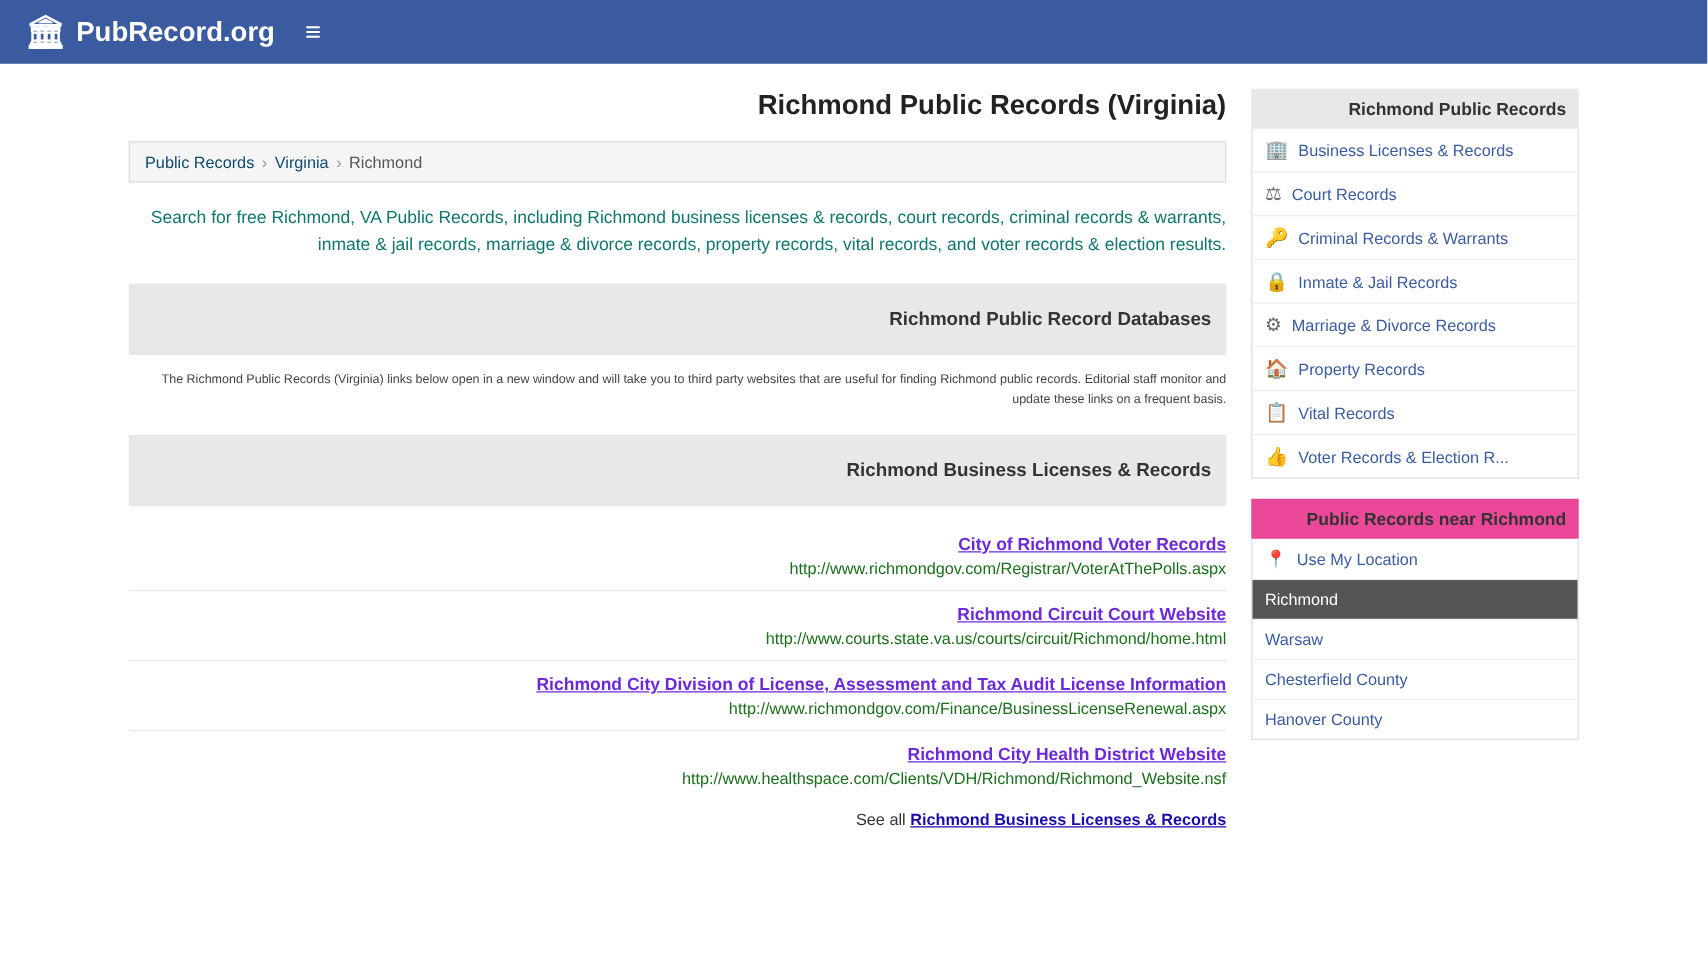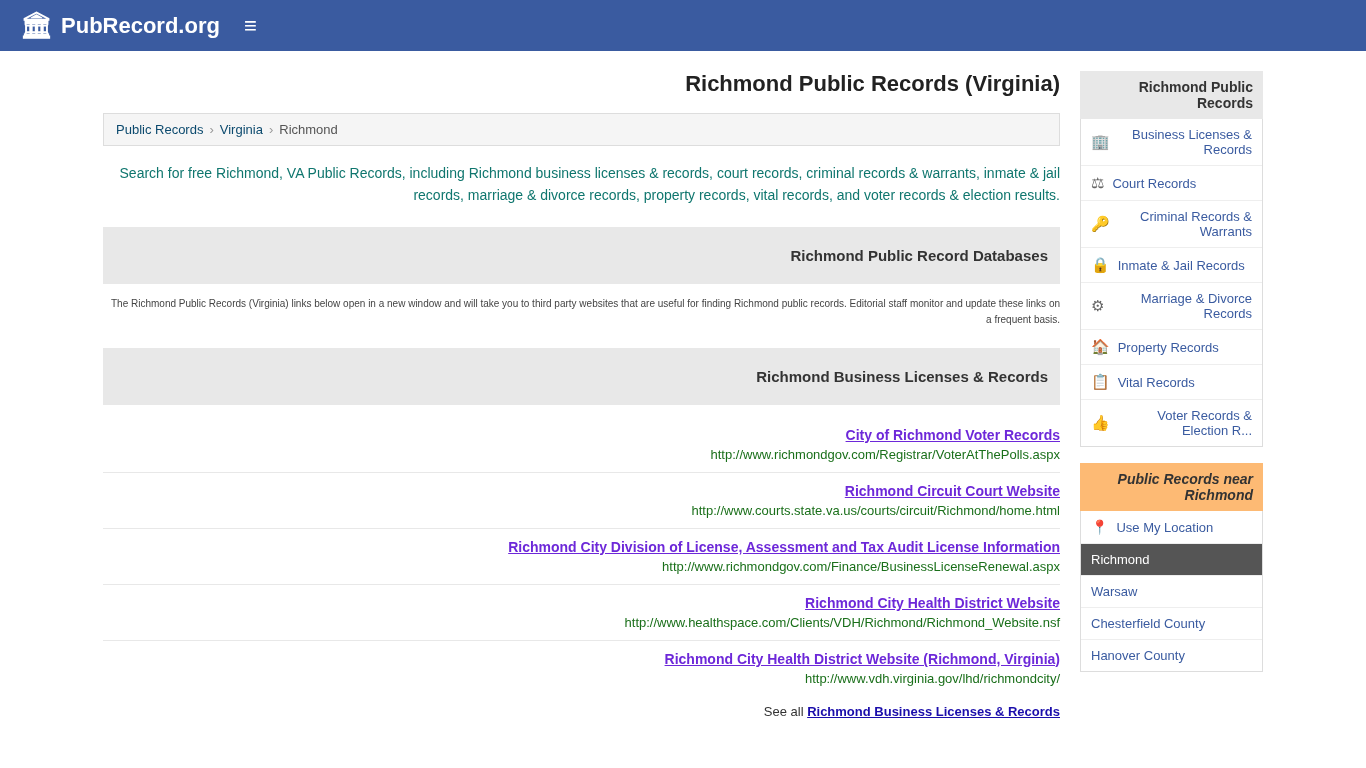--- a/index.html
+++ b/index.html
@@ -138,21 +138,21 @@
     }
     .see-all a {
       color: #1a0dab;
       font-weight: bold;
       text-decoration: underline;
       cursor: pointer;
     }
 
     
     #sidebar {
-      width: 183px;
+      width: 262px;
       flex-shrink: 0;
     }
 
     .sidebar-section-title {
       background: #e8e8e8;
       padding: 8px 10px;
       font-size: 14px;
       font-weight: bold;
       color: #333;
       margin-bottom: 0;
@@ -174,26 +174,25 @@
       color: #3a5ba0;
     }
     .sidebar-link-item:last-child { border-bottom: none; }
     .sidebar-link-item .sicon {
       font-size: 15px;
       color: #666;
       flex-shrink: 0;
     }
 
     .nearby-section-title {
-      background: #fdba74;
+      background: #ec4899;
       padding: 8px 10px;
       font-size: 14px;
       font-weight: bold;
       color: #333;
-      font-style: italic;
     }
     .nearby-links {
       border: 1px solid #ddd;
       border-top: none;
     }
     .nearby-item {
       display: flex;
       align-items: center;
       gap: 8px;
       padding: 8px 10px;
@@ -255,24 +254,20 @@
       <span class="record-url">http://www.courts.state.va.us/courts/circuit/Richmond/home.html</span>
     </div>
         <div class="record-entry">
       <div class="record-title">Richmond City Division of License, Assessment and Tax Audit License Information</div><br>
       <span class="record-url">http://www.richmondgov.com/Finance/BusinessLicenseRenewal.aspx</span>
     </div>
         <div class="record-entry">
       <div class="record-title">Richmond City Health District Website</div><br>
       <span class="record-url">http://www.healthspace.com/Clients/VDH/Richmond/Richmond_Website.nsf</span>
     </div>
-        <div class="record-entry">
-      <div class="record-title">Richmond City Health District Website (Richmond, Virginia)</div><br>
-      <span class="record-url">http://www.vdh.virginia.gov/lhd/richmondcity/</span>
-    </div>
       </div>
 
     <div class="see-all">
       <span>See all</span>
       <a>Richmond Business Licenses &amp; Records</a>
     </div>
 
   </div>
 
   <div id="sidebar">

